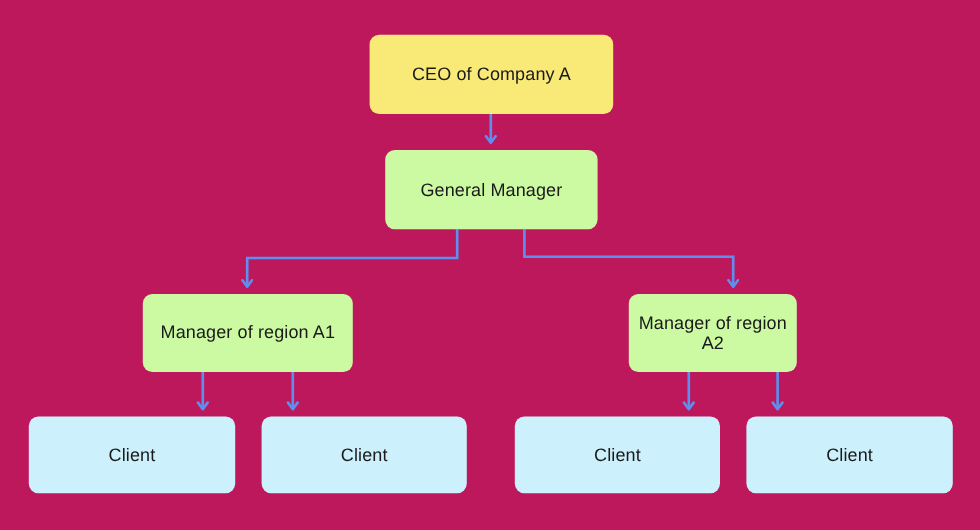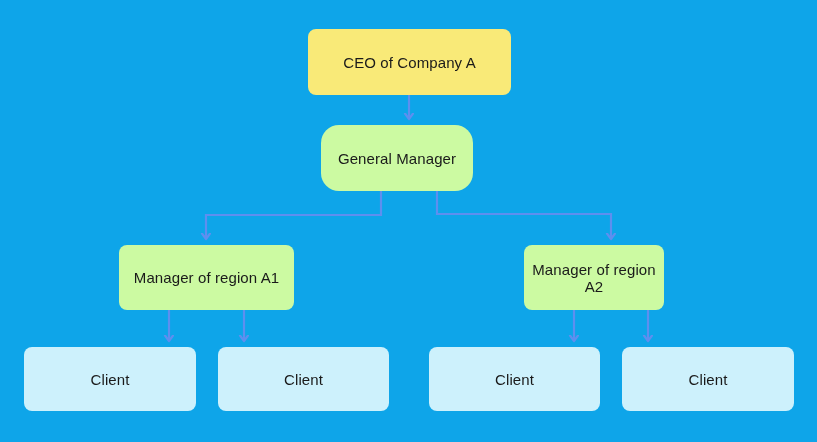--- a/index.html
+++ b/index.html
@@ -3,21 +3,21 @@
 <meta charset="utf-8">
 <style>
   :root { --arrow: #5E8FEF; }
   * { margin: 0; padding: 0; box-sizing: border-box; }
   html, body { background: #000; }
   body { font-family: "Liberation Sans", "DejaVu Sans", sans-serif; }
   .canvas {
     position: relative;
     width: 817px;
     height: 442px;
-    background: #0ea5e9;
+    background: #be185d;
     overflow: hidden;
   }
   .edges {
     position: absolute;
     left: 0; top: 0;
     width: 817px; height: 442px;
     pointer-events: none;
   }
   .edges path {
     stroke: var(--arrow);
@@ -30,21 +30,21 @@
     display: flex;
     align-items: center;
     justify-content: center;
     text-align: center;
     font-size: 15px;
     color: #1a1a1a;
     letter-spacing: 0.1px;
   }
   
   .node-ceo { left: 308px; top: 29px;  width: 203px; height: 66px; }
-  .node-gm  { left: 321px; top: 125px; width: 152px; height: 66px; border-radius: 18px; }
+  .node-gm  { left: 321px; top: 125px; width: 177px; height: 66px; }
   .node-a1  { left: 119px; top: 245px; width: 175px; height: 65px; align-items: center; }
   .node-a2  { left: 524px; top: 245px; width: 140px; height: 65px; align-items: center; }
   .node-c1  { left: 24px;  top: 347px; width: 172px; height: 64px; }
   .node-c2  { left: 218px; top: 347px; width: 171px; height: 64px; }
   .node-c3  { left: 429px; top: 347px; width: 171px; height: 64px; }
   .node-c4  { left: 622px; top: 347px; width: 172px; height: 64px; }
 </style>
 </head>
 <body>
 

